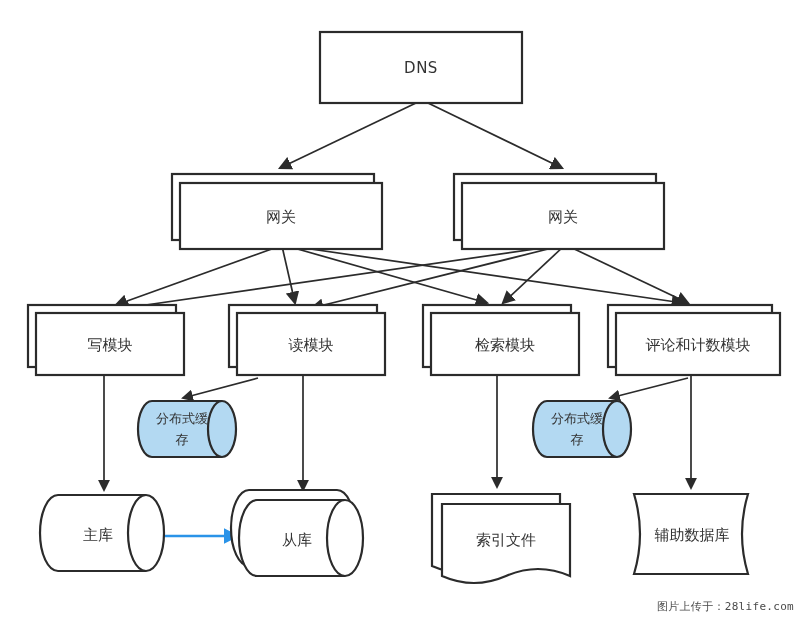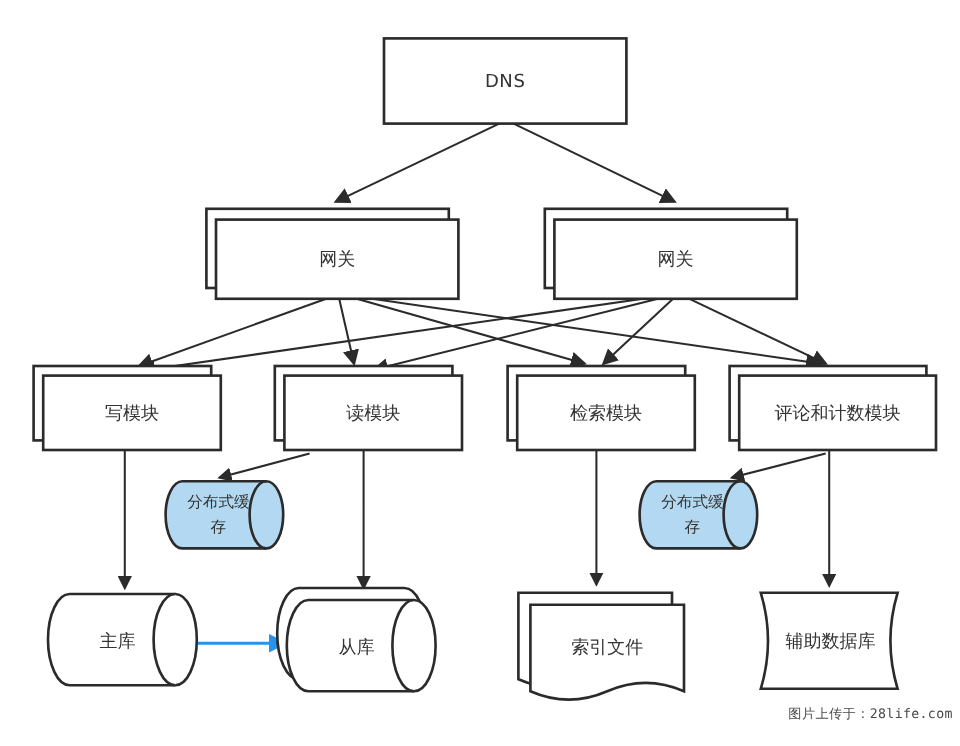--- a/index.html
+++ b/index.html
@@ -52,21 +52,21 @@
     stroke-width: 1.7;
     fill: none;
   }
   .edge-blue {
     stroke-width: 2.6;
     fill: none;
   }
   .watermark {
     position: absolute;
     right: 6px;
-    bottom: 20px;
+    bottom: 8px;
     font-family: "DejaVu Sans Mono", "Liberation Mono", monospace;
     font-size: 11px;
     color: #4a4a4a;
     white-space: nowrap;
     letter-spacing: 0.3px;
   }
 </style>
 </head>
 <body>
 

